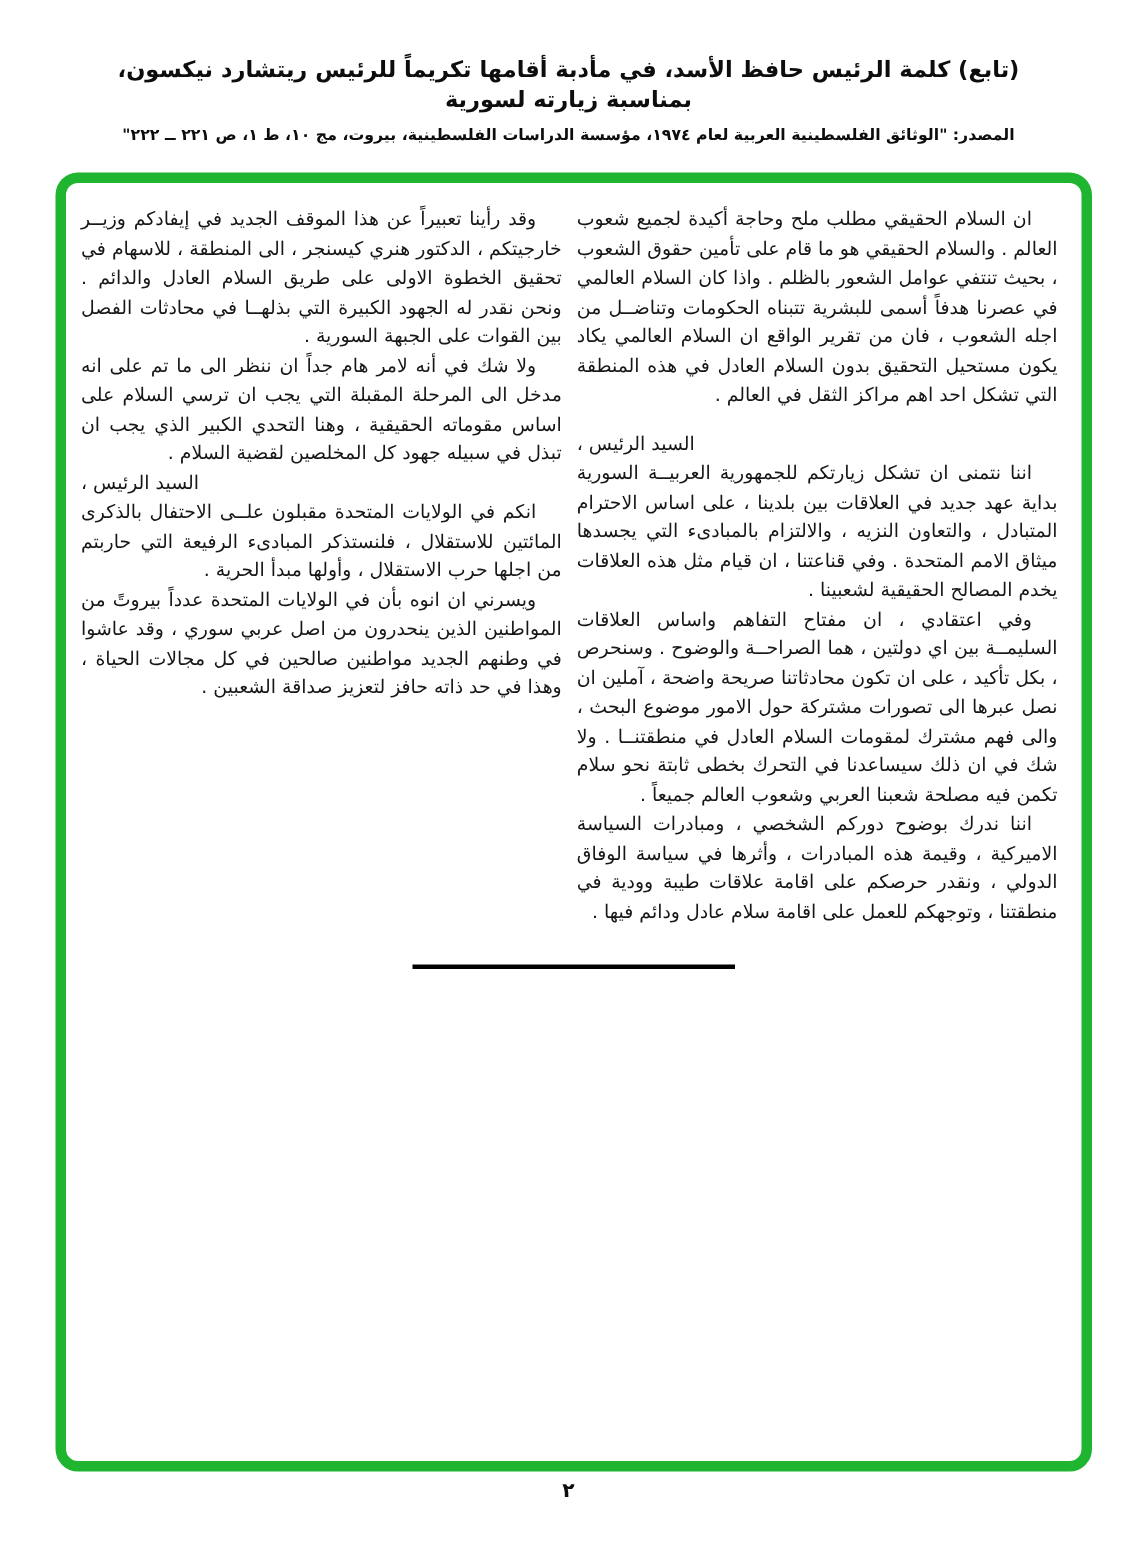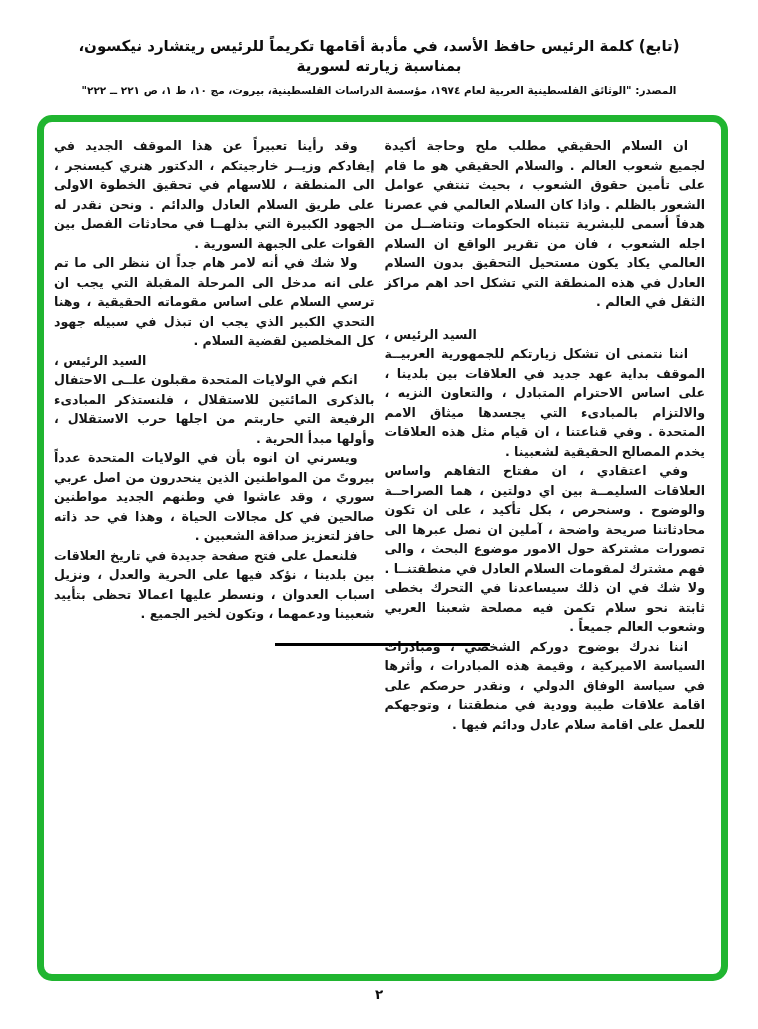--- a/index.html
+++ b/index.html
@@ -56,21 +56,20 @@
     gap: 10px;
     text-align: justify;
   }
   .col { flex: 1 1 0; min-width: 0; }
   .col p {
     margin: 0;
     font-size: 12.6px;
     line-height: 19.5px;
     text-indent: 17px;
     color: #161616;
-    font-weight: bold;
   }
   .col p.heading { text-align: left; }
   .col p.gap-above { margin-top: 13px; }
   
   .end-divider {
     position: absolute;
     left: 275px;
     top: 643px;
     width: 215px;
     height: 3px;
@@ -98,32 +97,31 @@
     <div class="doc-title">(تابع) كلمة الرئيس حافظ الأسد، في مأدبة أقامها تكريماً للرئيس ريتشارد نيكسون، بمناسبة زيارته لسورية</div>
     <div class="doc-source">المصدر: "الوثائق الفلسطينية العربية لعام ١٩٧٤، مؤسسة الدراسات الفلسطينية، بيروت، مج ١٠، ط ١، ص ٢٢١ ــ ٢٢٢"</div>
   </div>
 
   <div class="green-box">
     <div class="columns">
 
       <div class="col">
         <p>ان السلام الحقيقي مطلب ملح وحاجة أكيدة لجميع شعوب العالم . والسلام الحقيقي هو ما قام على تأمين حقوق الشعوب ، بحيث تنتفي عوامل الشعور بالظلم . واذا كان السلام العالمي في عصرنا هدفاً أسمى للبشرية تتبناه الحكومات وتناضــل من اجله الشعوب ، فان من تقرير الواقع ان السلام العالمي يكاد يكون مستحيل التحقيق بدون السلام العادل في هذه المنطقة التي تشكل احد اهم مراكز الثقل في العالم .</p>
         <p class="heading gap-above">السيد الرئيس ،</p>
-        <p>اننا نتمنى ان تشكل زيارتكم للجمهورية العربيــة الموقف بداية عهد جديد في العلاقات بين بلدينا ، على اساس الاحترام المتبادل ، والتعاون النزيه ، والالتزام بالمبادىء التي يجسدها ميثاق الامم المتحدة . وفي قناعتنا ، ان قيام مثل هذه العلاقات يخدم المصالح الحقيقية لشعبينا .</p>
+        <p>اننا نتمنى ان تشكل زيارتكم للجمهورية العربيــة السورية بداية عهد جديد في العلاقات بين بلدينا ، على اساس الاحترام المتبادل ، والتعاون النزيه ، والالتزام بالمبادىء التي يجسدها ميثاق الامم المتحدة . وفي قناعتنا ، ان قيام مثل هذه العلاقات يخدم المصالح الحقيقية لشعبينا .</p>
         <p>وفي اعتقادي ، ان مفتاح التفاهم واساس العلاقات السليمــة بين اي دولتين ، هما الصراحــة والوضوح . وسنحرص ، بكل تأكيد ، على ان تكون محادثاتنا صريحة واضحة ، آملين ان نصل عبرها الى تصورات مشتركة حول الامور موضوع البحث ، والى فهم مشترك لمقومات السلام العادل في منطقتنــا . ولا شك في ان ذلك سيساعدنا في التحرك بخطى ثابتة نحو سلام تكمن فيه مصلحة شعبنا العربي وشعوب العالم جميعاً .</p>
         <p>اننا ندرك بوضوح دوركم الشخصي ، ومبادرات السياسة الاميركية ، وقيمة هذه المبادرات ، وأثرها في سياسة الوفاق الدولي ، ونقدر حرصكم على اقامة علاقات طيبة وودية في منطقتنا ، وتوجهكم للعمل على اقامة سلام عادل ودائم فيها .</p>
       </div>
 
       <div class="col">
         <p>وقد رأينا تعبيراً عن هذا الموقف الجديد في إيفادكم وزيــر خارجيتكم ، الدكتور هنري كيسنجر ، الى المنطقة ، للاسهام في تحقيق الخطوة الاولى على طريق السلام العادل والدائم . ونحن نقدر له الجهود الكبيرة التي بذلهــا في محادثات الفصل بين القوات على الجبهة السورية .</p>
         <p>ولا شك في أنه لامر هام جداً ان ننظر الى ما تم على انه مدخل الى المرحلة المقبلة التي يجب ان ترسي السلام على اساس مقوماته الحقيقية ، وهنا التحدي الكبير الذي يجب ان تبذل في سبيله جهود كل المخلصين لقضية السلام .</p>
         <p class="heading">السيد الرئيس ،</p>
         <p>انكم في الولايات المتحدة مقبلون علــى الاحتفال بالذكرى المائتين للاستقلال ، فلنستذكر المبادىء الرفيعة التي حاربتم من اجلها حرب الاستقلال ، وأولها مبدأ الحرية .</p>
         <p>ويسرني ان انوه بأن في الولايات المتحدة عدداً بيروتً من المواطنين الذين ينحدرون من اصل عربي سوري ، وقد عاشوا في وطنهم الجديد مواطنين صالحين في كل مجالات الحياة ، وهذا في حد ذاته حافز لتعزيز صداقة الشعبين .</p>
-        <p>فلنعمل على فتح صفحة جديدة في تاريخ العلاقات بين بلدينا ، نؤكد فيها على الحرية والعدل ، ونزيل اسباب العدوان ، ونسطر عليها اعمالا تحظى بتأييد شعبينا ودعمهما ، وتكون لخير الجميع .</p>
       </div>
 
     </div>
   </div>
 
   <div class="end-divider"></div>
 
   <div class="page-number">٢</div>
 
 </div>

